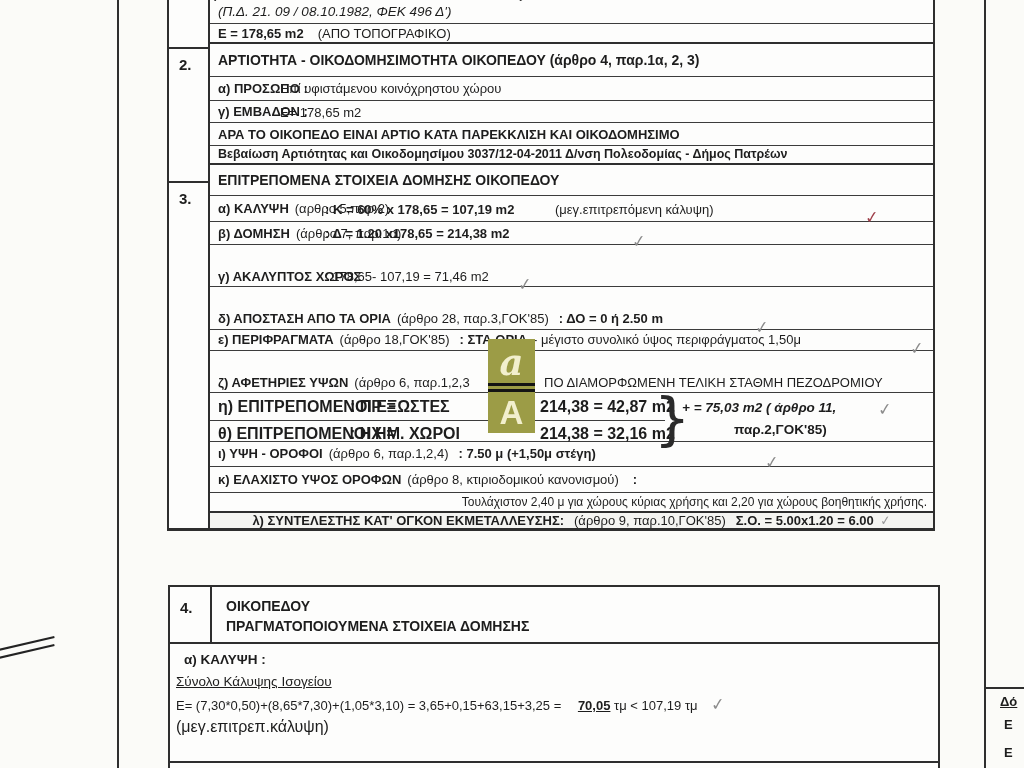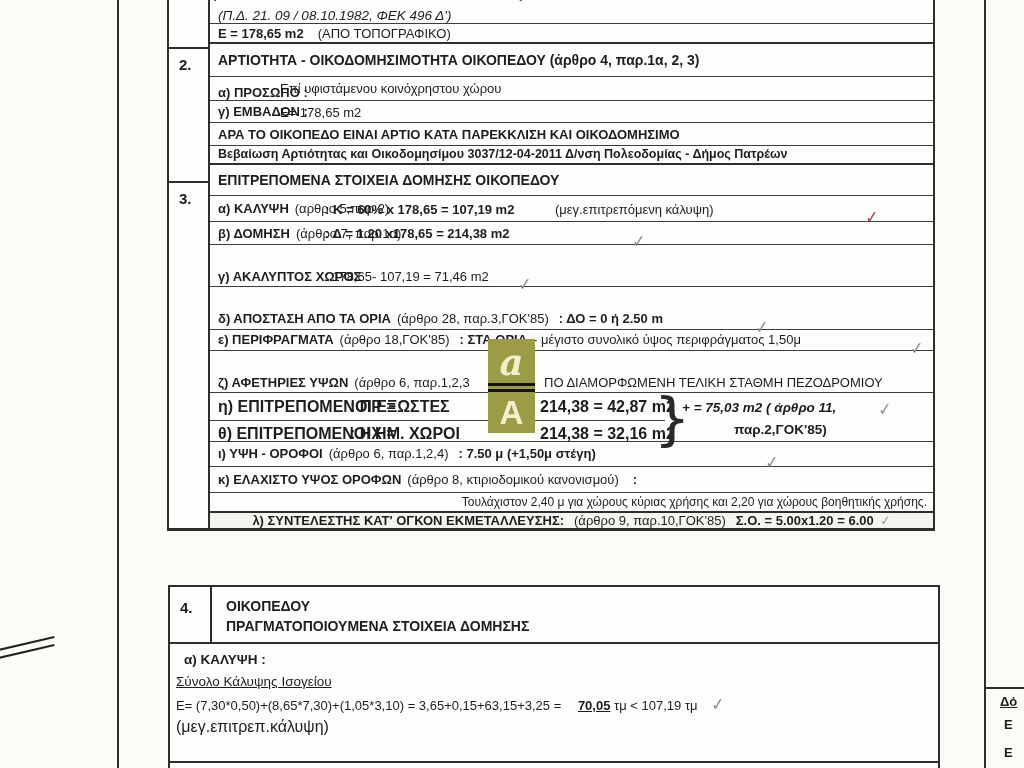--- a/index.html
+++ b/index.html
@@ -20,21 +20,21 @@
           display:flex;flex-direction:column;}
   .nc{box-sizing:border-box;}
   .nc1{height:49px;border-bottom:2px solid #2e2e2e;}
   .nc2{height:134px;border-bottom:2px solid #2e2e2e;}
   .nc3{flex:1;}
   .num{display:block;font-weight:bold;font-size:15px;padding:7px 0 0 10px;}
   .ccol{flex:1;display:flex;flex-direction:column;min-width:0;}
   .row{position:relative;box-sizing:border-box;border-bottom:1px solid #3c3c3c;
        display:flex;align-items:center;padding:0 8px;font-size:13px;white-space:nowrap;overflow:visible;}
   .h21{height:21px;} .h22{height:22px;} .h23{height:23px;} .h24{height:24px;margin-top:21px;}
-  .h25{height:25px;} .h27{height:27px;align-items:flex-end;} .h28{height:28px;} .h29{height:29px;}
+  .h25{height:25px;} .h27{height:27px;} .h28{height:28px;} .h29{height:29px;}
   .h35{height:35px;} .h36{height:36px;} .h54{height:54px;}
   .bthick{border-bottom-width:2px;border-bottom-color:#2e2e2e;}
   .b{font-weight:bold;}
   .rg{font-weight:normal;}
   .it{font-style:italic;font-size:13.5px;}
   .t14{font-size:14px;}
   .t125{font-size:12.5px;}
   .sp6{margin-left:6px;} .sp10{margin-left:10px;} .sp14{margin-left:14px;}
   .abs{position:absolute;top:50%;transform:translateY(-50%);}
   .l70{left:70px;} .l115{left:115px;} .l305{left:308px;} .l334{left:334px;}

